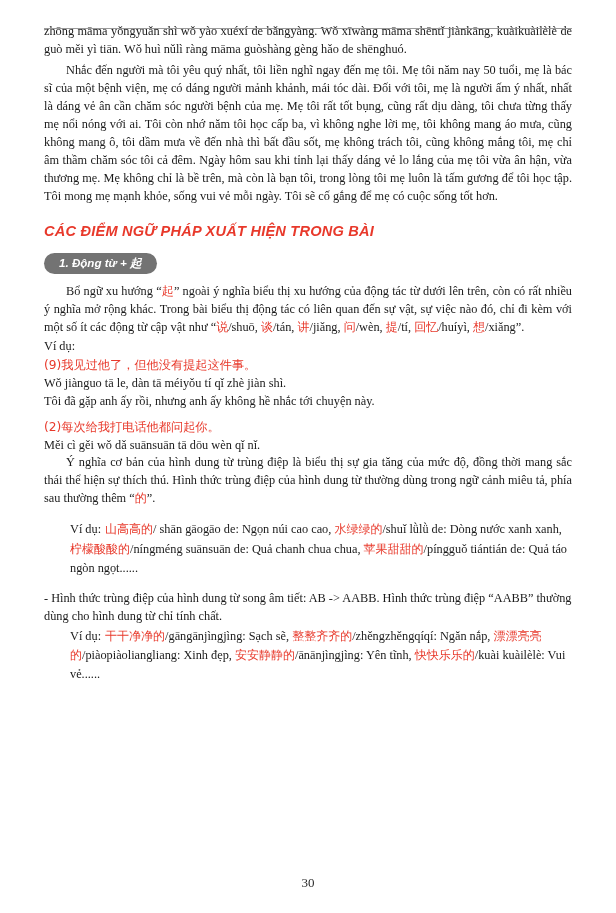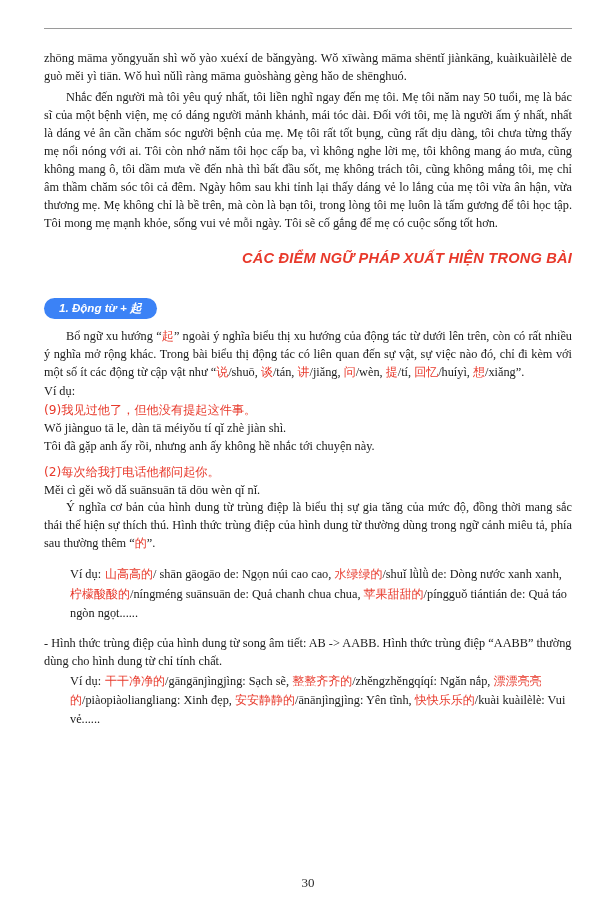--- a/index.html
+++ b/index.html
@@ -11,53 +11,53 @@
     height: 913px;
     background: #ffffff;
     font-family: "Liberation Serif", serif;
     color: #1a1a1a;
   }
   .page {
     position: relative;
     width: 616px;
     height: 913px;
     box-sizing: border-box;
-    padding: 50px 44px 20px 44px;
+    padding: 23px 44px 20px 44px;
     border-radius: 13px;
   }
   .top-rule {
     position: absolute;
     left: 44px;
     right: 44px;
     top: 28px;
     border-top: 1px solid #9a9a9a;
   }
   p.body {
     margin: 0 0 0 0;
     font-size: 12.3px;
     line-height: 1.46;
     text-align: justify;
     text-justify: inter-word;
   }
   p.body.indent {
     text-indent: 22px;
   }
   .section-title {
-    margin: 17px 0 19px 0;
-    text-align: right;
+    margin: 17px 0 1px 0;
+    text-align: left;
     color: #e8392b;
     font-family: "Liberation Sans", sans-serif;
     font-weight: bold;
     font-style: italic;
     font-size: 14.6px;
     letter-spacing: 0.2px;
   }
   .pill {
     display: inline-block;
-    background: #3b82f6;
+    background: #737373;
     color: #ffffff;
     font-family: "Liberation Sans", sans-serif;
     font-style: italic;
     font-weight: bold;
     font-size: 11.6px;
     padding: 4px 15px 5px 15px;
     border-radius: 11px 11px 11px 11px;
     margin: 13px 16px 9px 0;
     line-height: 1.1;
   }

